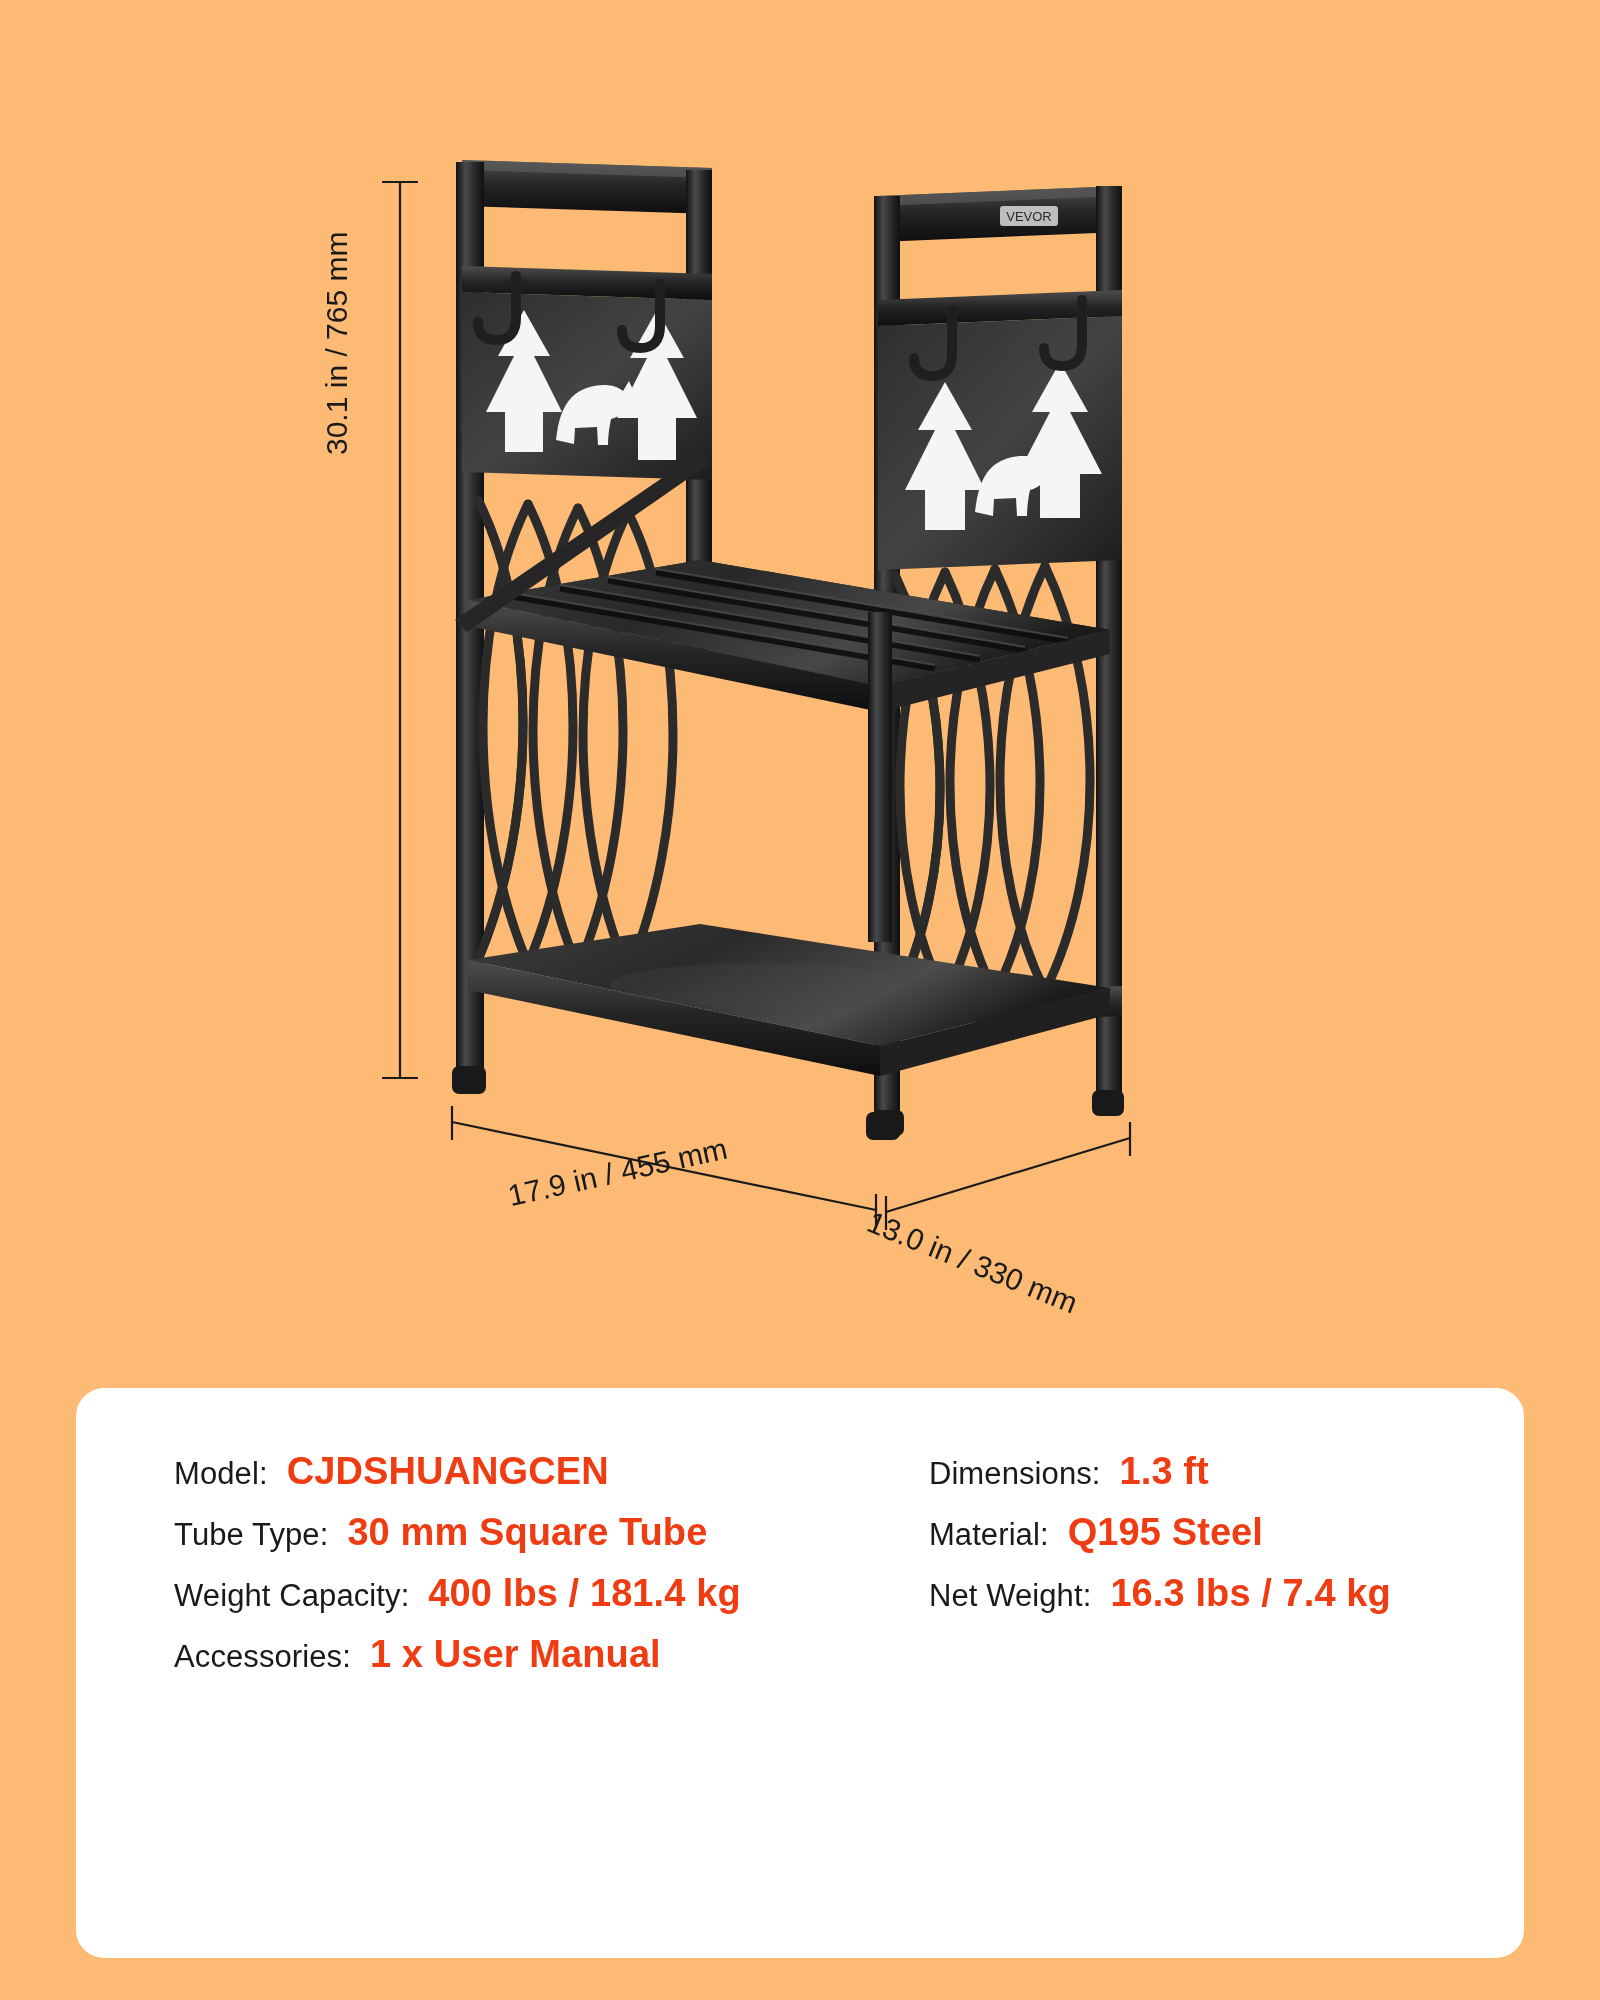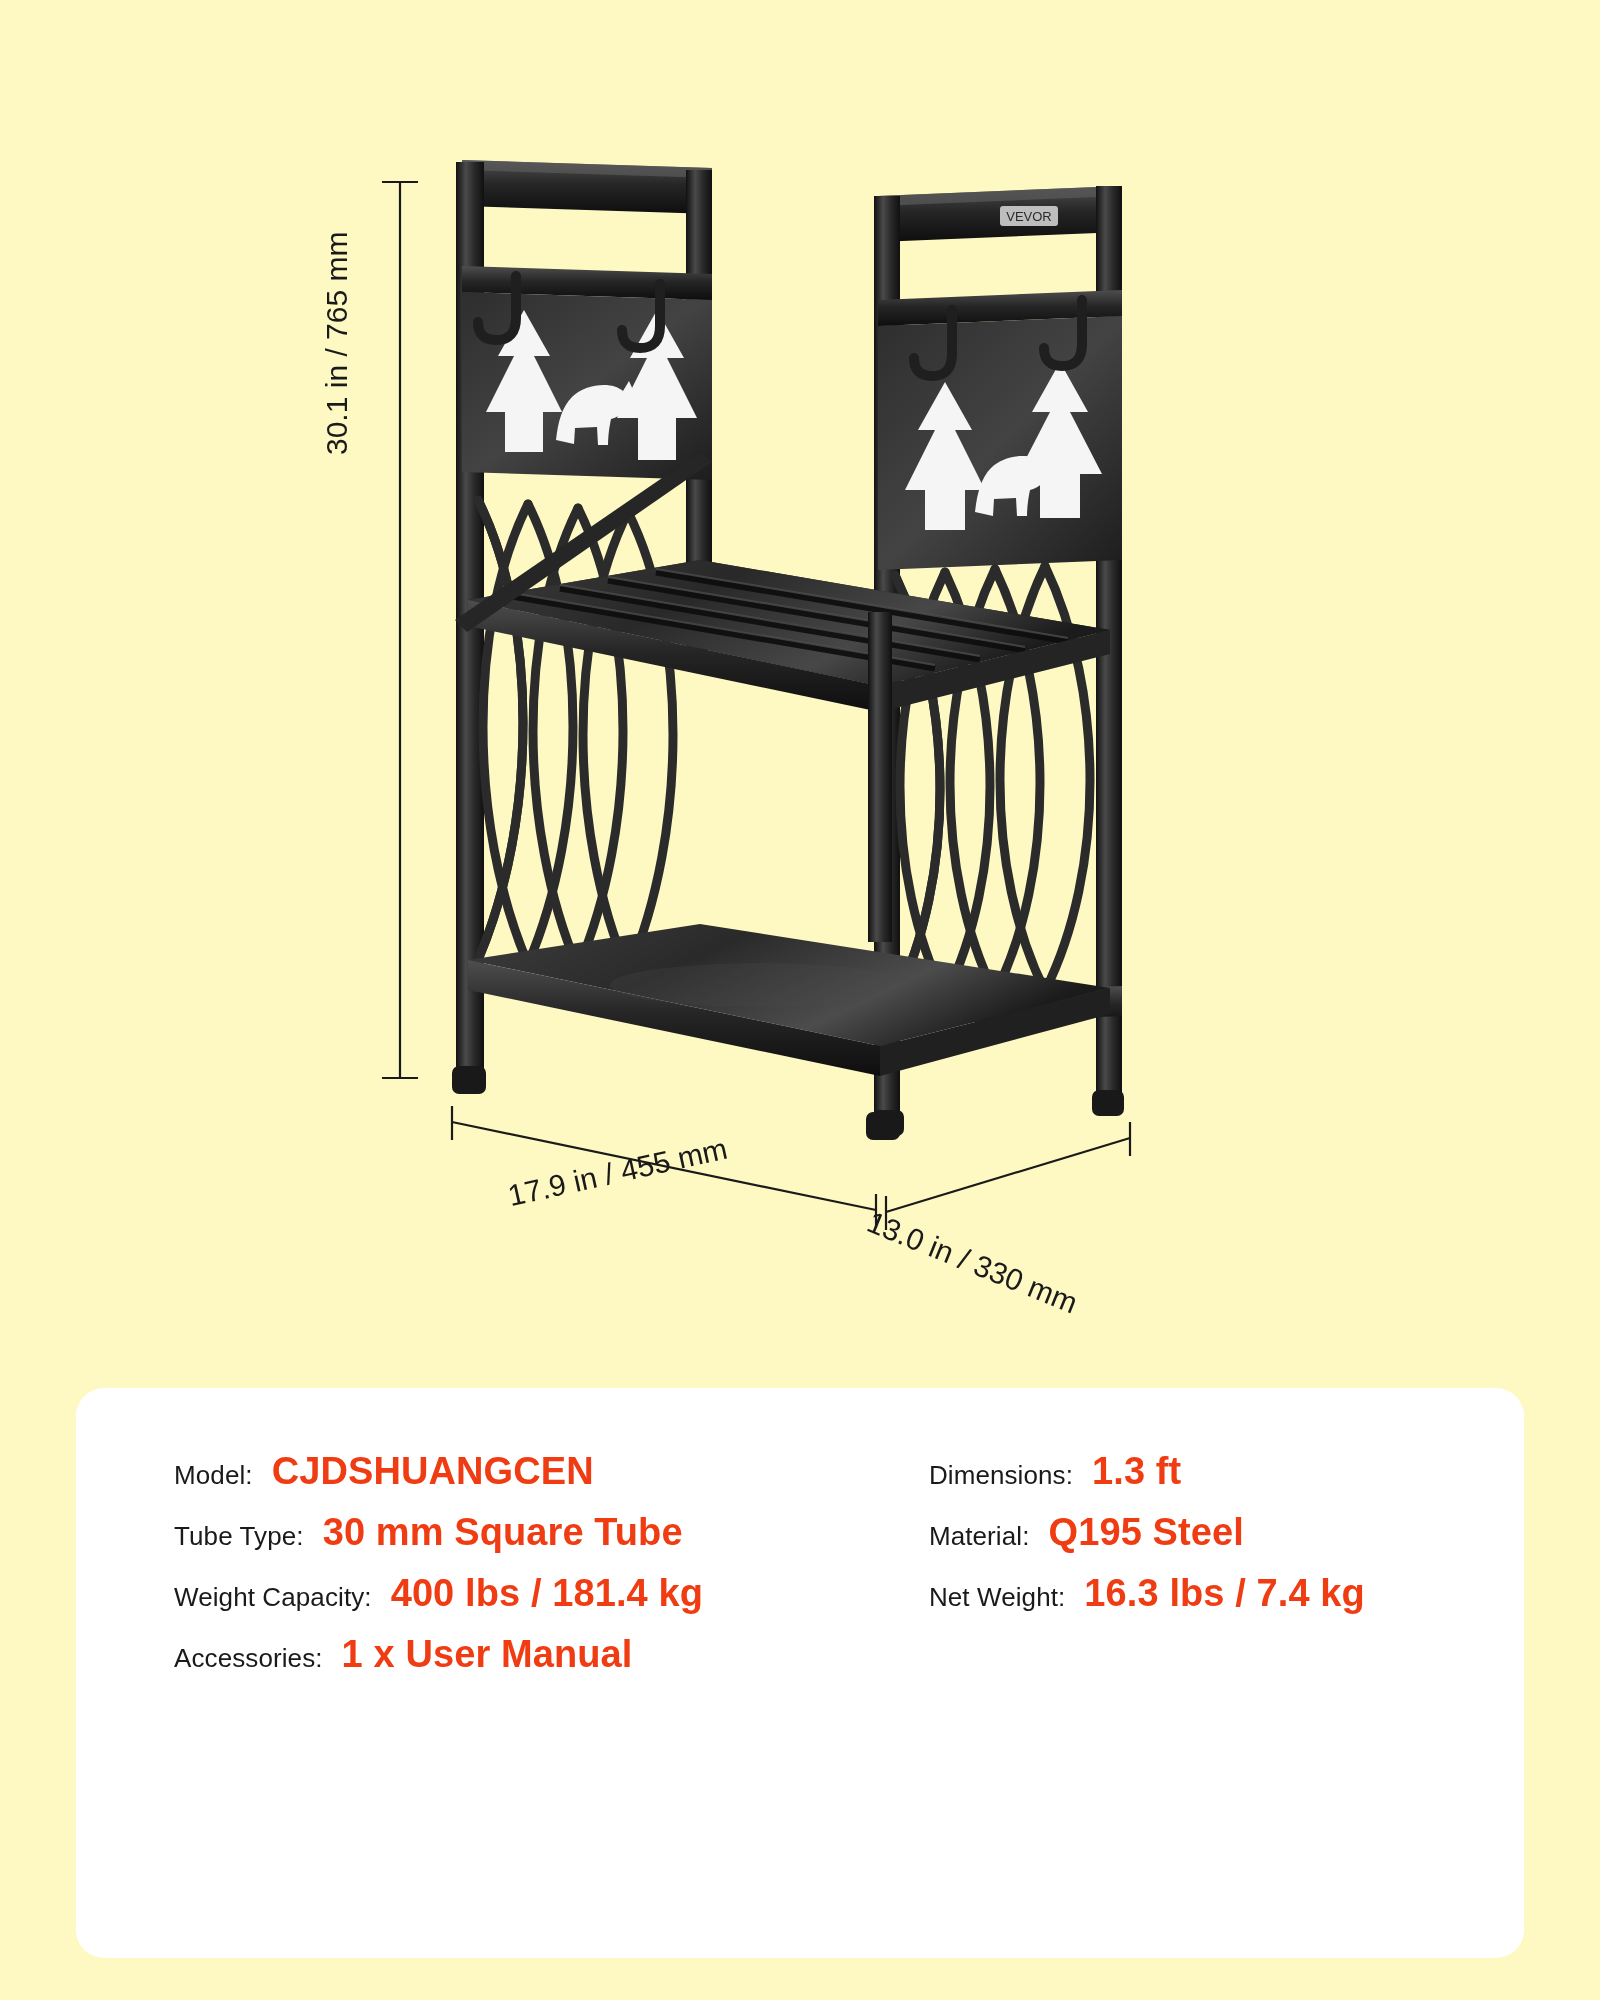--- a/index.html
+++ b/index.html
@@ -5,21 +5,21 @@
   * { box-sizing: border-box; }
   html, body {
     margin: 0; padding: 0;
     width: 1600px; height: 2000px;
     background: #f5f5f5;
     font-family: "Liberation Sans", sans-serif;
   }
   .page {
     position: relative;
     width: 1600px; height: 2000px;
-    background: #fef9c3;
+    background: #fdba74;
     overflow: hidden;
   }
 
   
   .hero {
     position: absolute;
     left: 0; top: 0;
     width: 1600px; height: 1380px;
   }
   .hero svg { display: block; }
@@ -44,21 +44,21 @@
   }
   .spec-col {
     display: flex;
     align-items: baseline;
     white-space: nowrap;
   }
   .col-left { width: 790px; }
   .col-right { width: 560px; }
   .full-row { width: 100%; }
   .lbl {
-    font-size: 26px;
+    font-size: 31px;
     color: #1a1a1a;
     font-weight: 400;
     letter-spacing: 0.1px;
   }
   .val {
     font-size: 38px;
     color: #f03c12;
     font-weight: bold;
     margin-left: 19px;
     letter-spacing: 0.1px;

